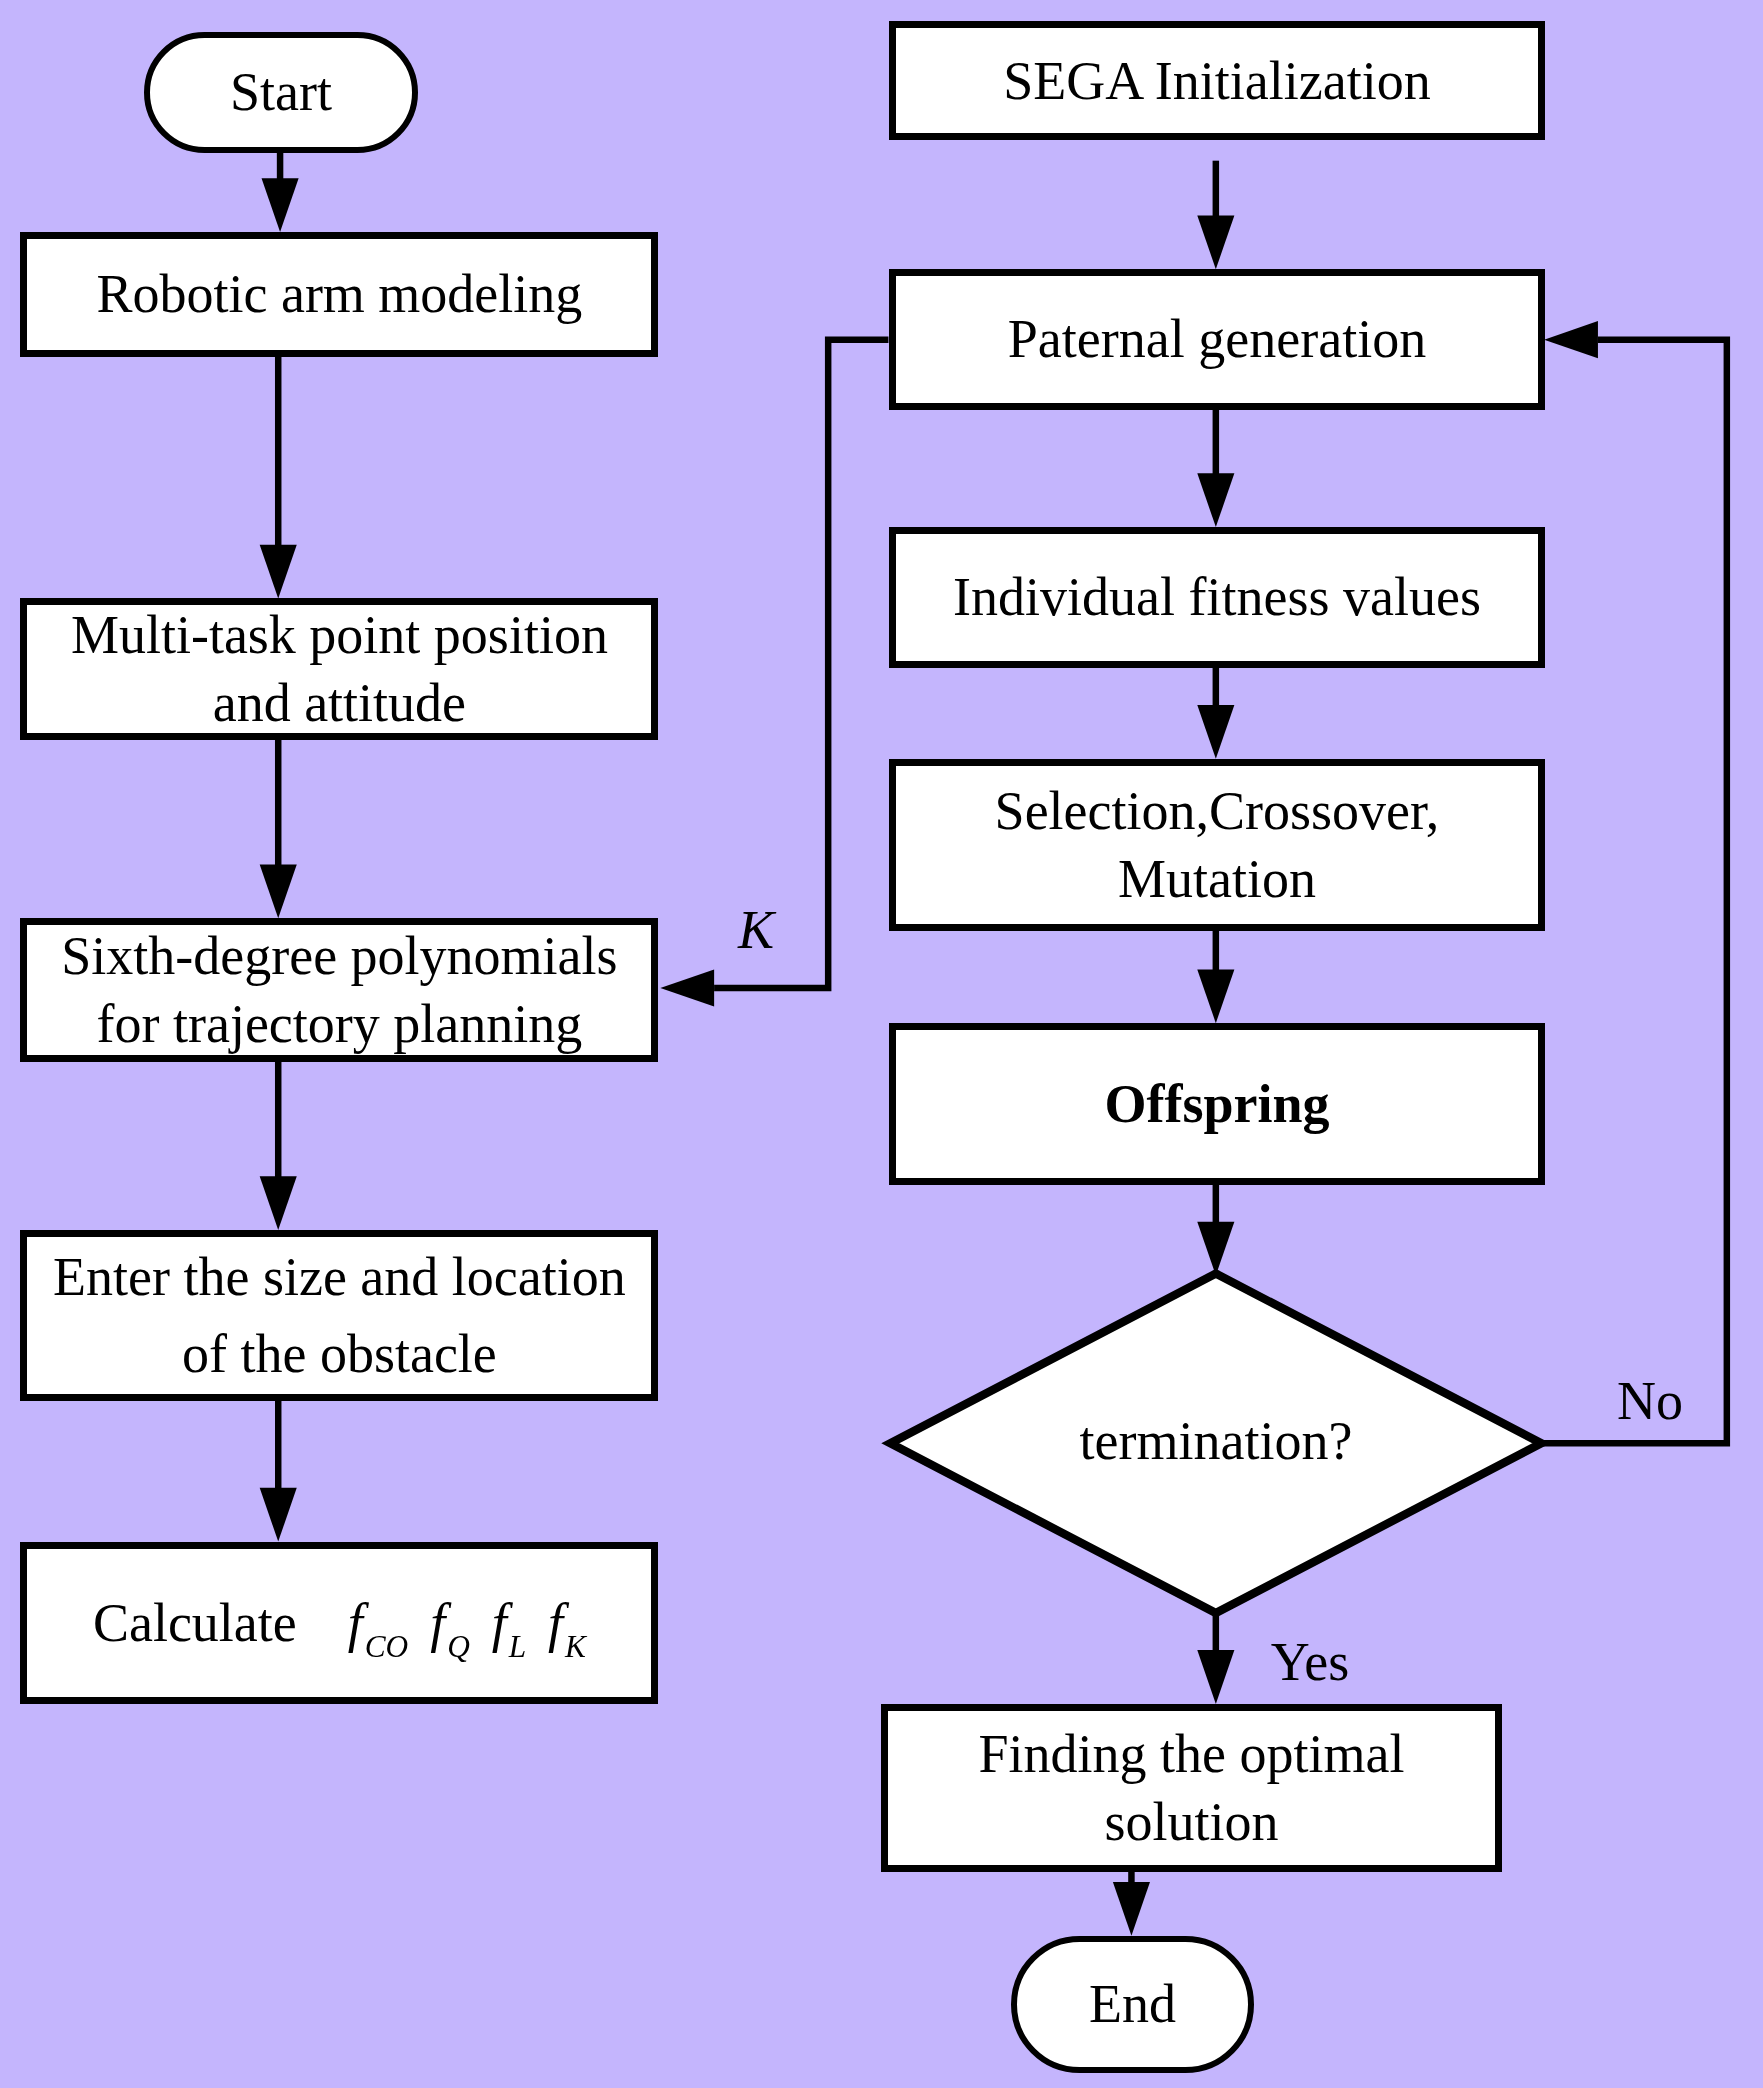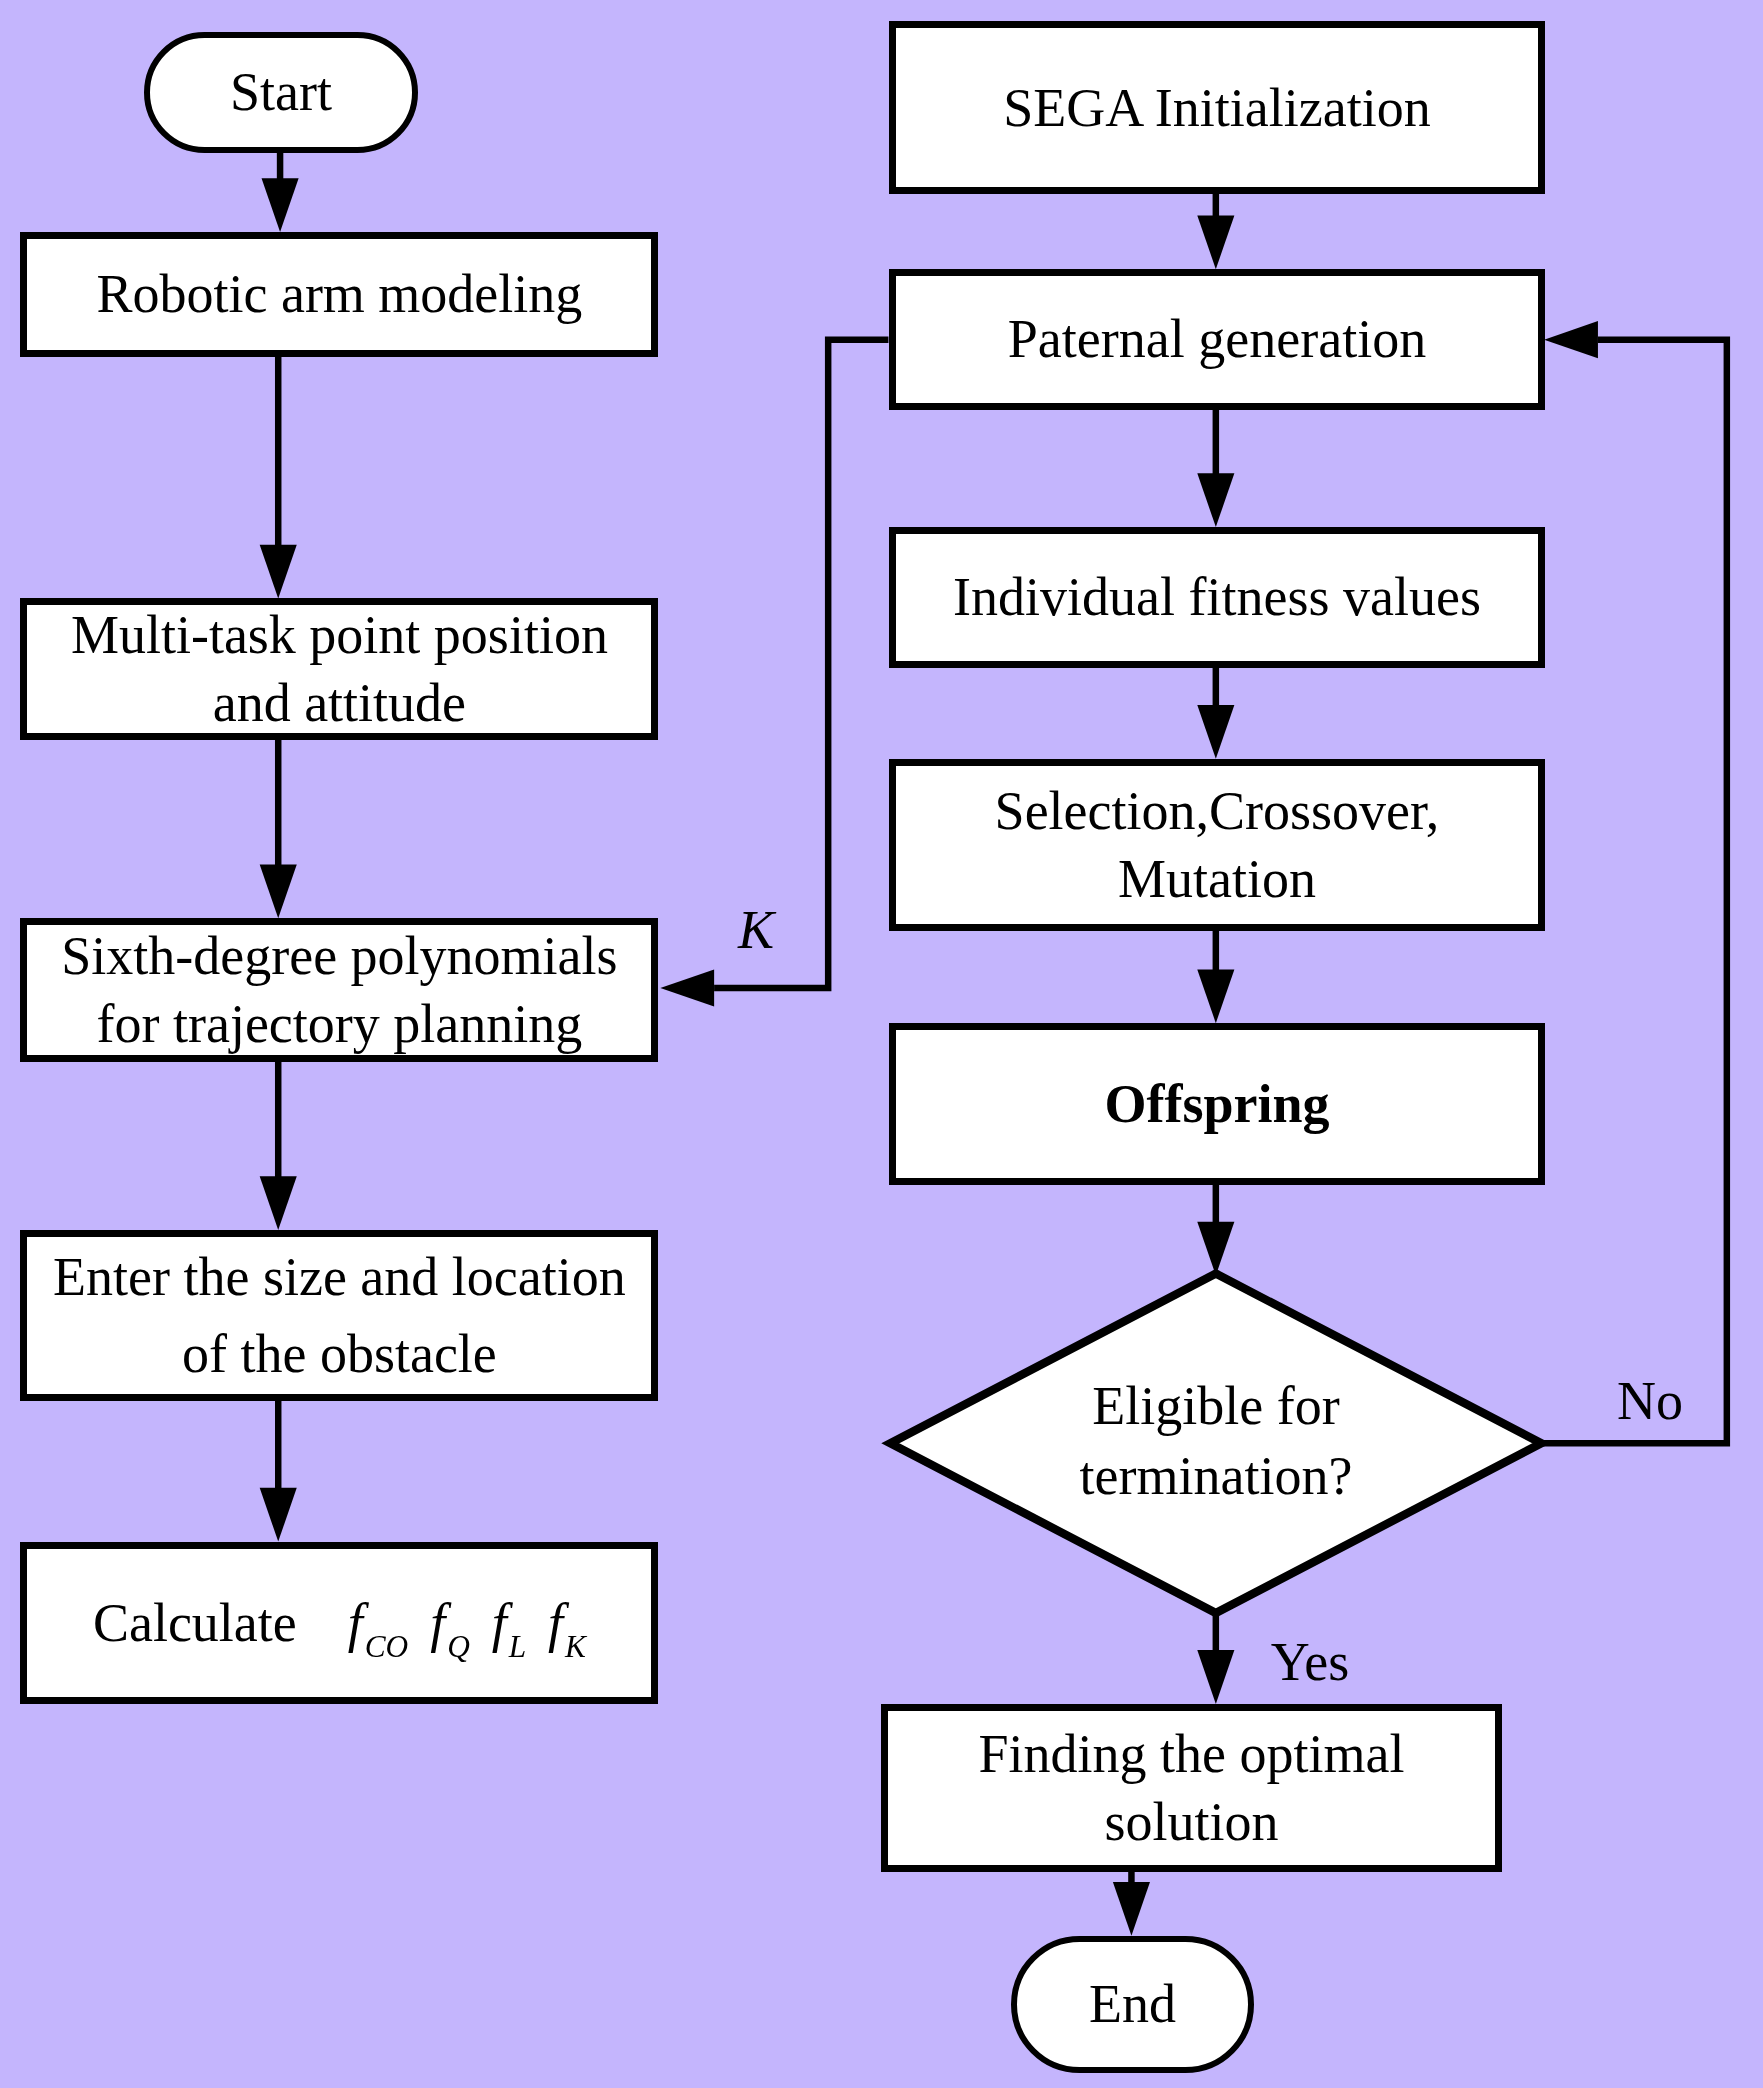--- a/index.html
+++ b/index.html
@@ -129,21 +129,21 @@
     <div class="lbl">Enter the size and location</div>
     <div class="lbl">of the obstacle</div>
   </div>
 
   <div class="node" style="left:20.4px; top:1542px; width:638px; height:162px;">
     <div class="lbl calc">
       <span class="prefix">Calculate</span><span class="fterm"><i>f</i><sub>CO</sub></span><span class="fterm"><i>f</i><sub>Q</sub></span><span class="fterm"><i>f</i><sub>L</sub></span><span class="fterm"><i>f</i><sub>K</sub></span>
     </div>
   </div>
 
-  <div class="node" style="left:889px; top:21.3px; width:656px; height:173px;">
+  <div class="node" style="left:889px; top:21.3px; width:656px; height:119px;">
     <div class="lbl">SEGA Initialization</div>
   </div>
 
   <div class="node" style="left:889px; top:269px; width:656px; height:141px;">
     <div class="lbl">Paternal generation</div>
   </div>
 
   <div class="node" style="left:889px; top:527px; width:656px; height:141px;">
     <div class="lbl">Individual fitness values</div>
   </div>
@@ -151,21 +151,20 @@
   <div class="node" style="left:889px; top:759px; width:656px; height:172px;">
     <div class="lbl">Selection,Crossover,</div>
     <div class="lbl">Mutation</div>
   </div>
 
   <div class="node" style="left:889px; top:1023px; width:656px; height:162px;font-weight:bold;">
     <div class="lbl">Offspring</div>
   </div>
 
   <div class="diamond-label" style="left:1216px; top:1441px;">
-    <div>Eligible for</div>
     <div>termination?</div>
   </div>
 
   <div class="node" style="left:881px; top:1704px; width:621px; height:168px;">
     <div class="lbl">Finding the optimal</div>
     <div class="lbl">solution</div>
   </div>
 
   <div class="node stadium" style="left:1011px; top:1936px; width:243px; height:137px; border-radius:69px;">
     <div class="lbl">End</div>

